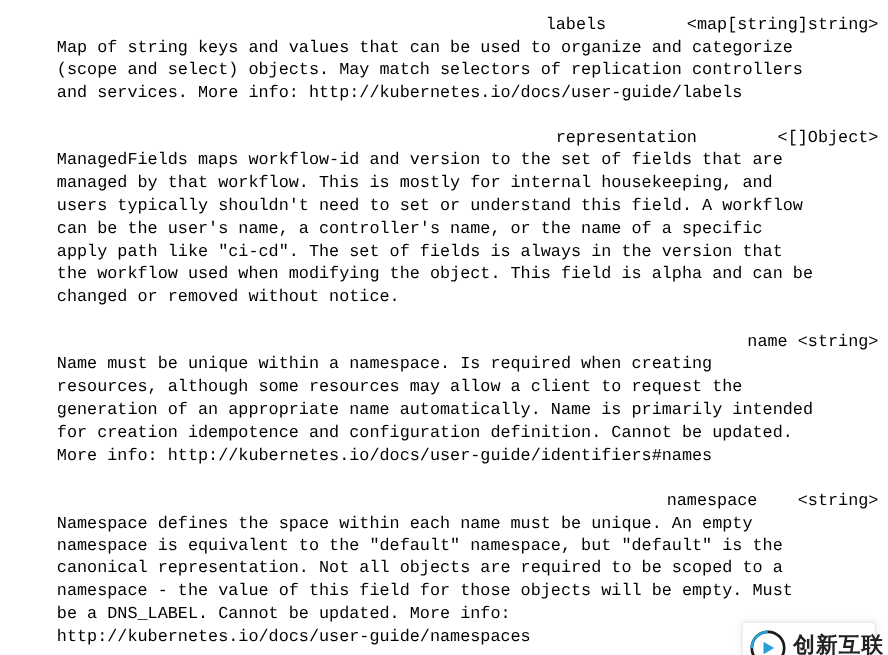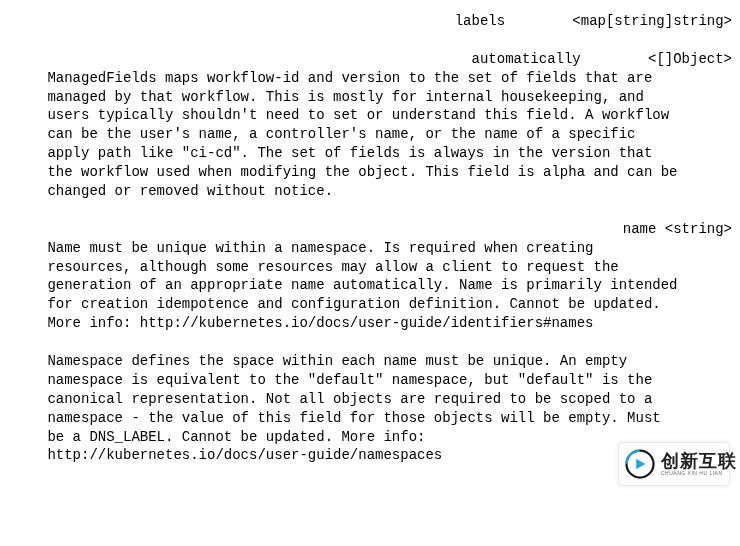--- a/index.html
+++ b/index.html
@@ -70,43 +70,47 @@
       white-space: nowrap;
     }
   </style>
 </head>
 <body>
 
 <div>
 
   <div class="field-block">
     <div class="field-header"><span>labels</span><span>        </span><span>&lt;map[string]string&gt;</span></div>
+    <div class="field-desc">Map of string keys and values that can be used to organize and categorize
+(scope and select) objects. May match selectors of replication controllers
+and services. More info: http://kubernetes.io/docs/user-guide/labels</div>
   </div>
 
   <div class="field-block">
-    <div class="field-header"><span>automatically</span><span>        </span><span>&lt;[]Object&gt;</span></div>
+    <div class="field-header"><span>representation</span><span>        </span><span>&lt;[]Object&gt;</span></div>
     <div class="field-desc">ManagedFields maps workflow-id and version to the set of fields that are
 managed by that workflow. This is mostly for internal housekeeping, and
 users typically shouldn't need to set or understand this field. A workflow
 can be the user's name, a controller's name, or the name of a specific
 apply path like "ci-cd". The set of fields is always in the version that
 the workflow used when modifying the object. This field is alpha and can be
 changed or removed without notice.</div>
   </div>
 
   <div class="field-block">
     <div class="field-header"><span>name</span><span> </span><span>&lt;string&gt;</span></div>
     <div class="field-desc">Name must be unique within a namespace. Is required when creating
 resources, although some resources may allow a client to request the
 generation of an appropriate name automatically. Name is primarily intended
 for creation idempotence and configuration definition. Cannot be updated.
 More info: http://kubernetes.io/docs/user-guide/identifiers#names</div>
   </div>
 
   <div class="field-block">
+    <div class="field-header"><span>namespace</span><span>    </span><span>&lt;string&gt;</span></div>
     <div class="field-desc">Namespace defines the space within each name must be unique. An empty
 namespace is equivalent to the "default" namespace, but "default" is the
 canonical representation. Not all objects are required to be scoped to a
 namespace - the value of this field for those objects will be empty. Must
 be a DNS_LABEL. Cannot be updated. More info:
 http://kubernetes.io/docs/user-guide/namespaces</div>
   </div>
 
 </div>
 

